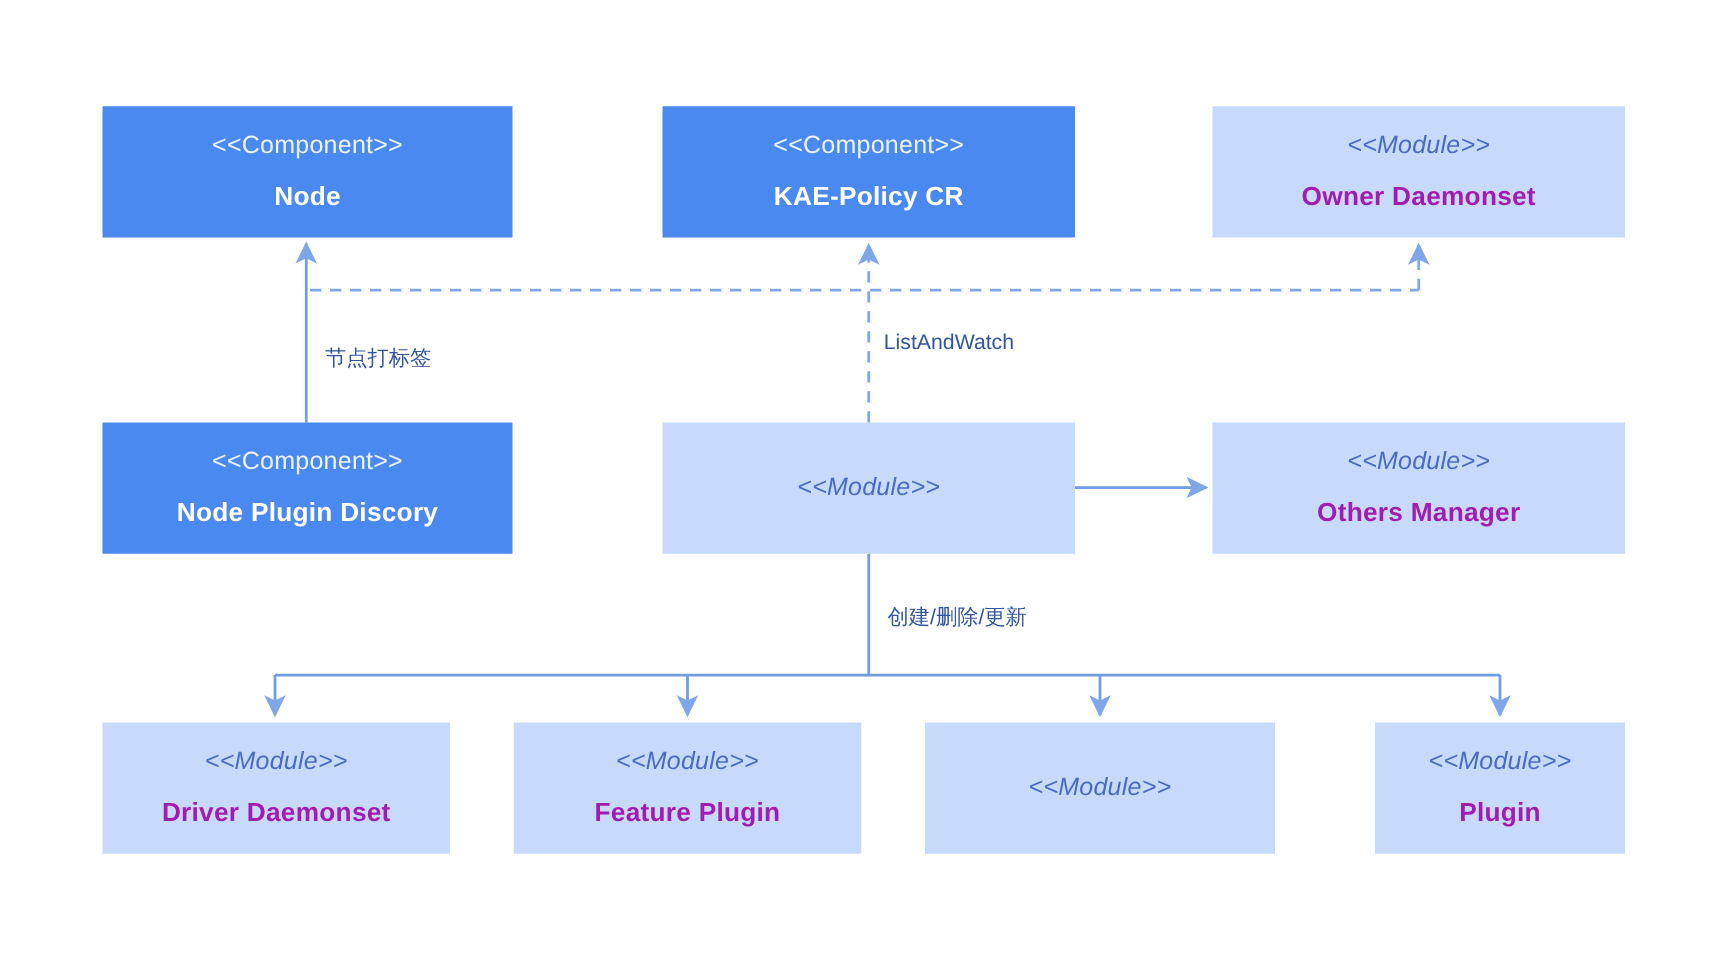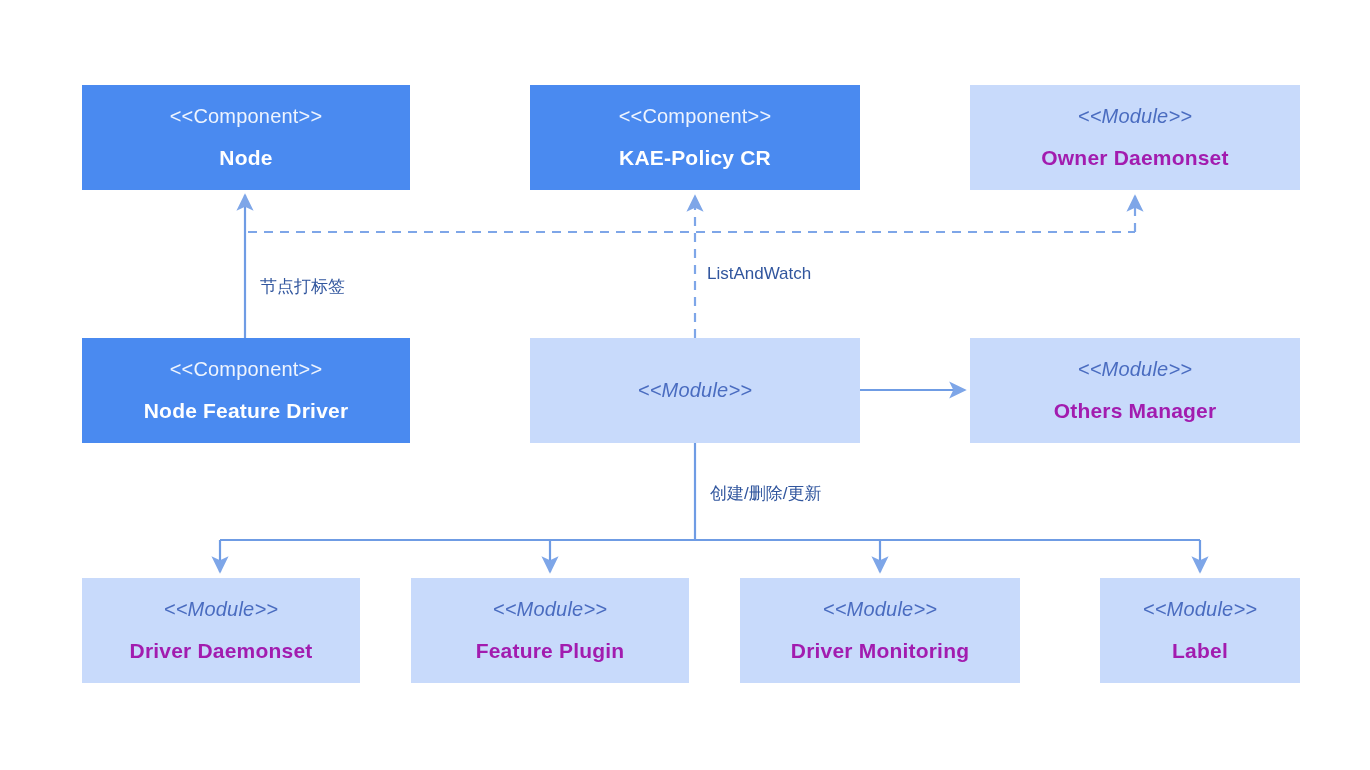--- a/index.html
+++ b/index.html
@@ -120,21 +120,21 @@
     <span class="title">KAE-Policy CR</span>
   </div>
 
   <div class="node light" style="left:970px; top:85px; width:330px; height:105px;">
     <span class="stereotype">&lt;&lt;Module&gt;&gt;</span>
     <span class="title">Owner Daemonset</span>
   </div>
 
   <div class="node solid" style="left:82px; top:338px; width:328px; height:105px;">
     <span class="stereotype">&lt;&lt;Component&gt;&gt;</span>
-    <span class="title">Node Feature Driver</span>
+    <span class="title">Node Plugin Discory</span>
   </div>
 
   <div class="node light" style="left:530px; top:338px; width:330px; height:105px;">
     <span class="stereotype">&lt;&lt;Module&gt;&gt;</span>
   </div>
 
   <div class="node light" style="left:970px; top:338px; width:330px; height:105px;">
     <span class="stereotype">&lt;&lt;Module&gt;&gt;</span>
     <span class="title">Others Manager</span>
   </div>
@@ -144,21 +144,20 @@
     <span class="title">Driver Daemonset</span>
   </div>
 
   <div class="node light" style="left:411px; top:578px; width:278px; height:105px;">
     <span class="stereotype">&lt;&lt;Module&gt;&gt;</span>
     <span class="title">Feature Plugin</span>
   </div>
 
   <div class="node light" style="left:740px; top:578px; width:280px; height:105px;">
     <span class="stereotype">&lt;&lt;Module&gt;&gt;</span>
-    <span class="title">Driver Monitoring</span>
   </div>
 
   <div class="node light" style="left:1100px; top:578px; width:200px; height:105px;">
     <span class="stereotype">&lt;&lt;Module&gt;&gt;</span>
-    <span class="title">Label</span>
+    <span class="title">Plugin</span>
   </div>
 
 </div>
 
 </body></html>

